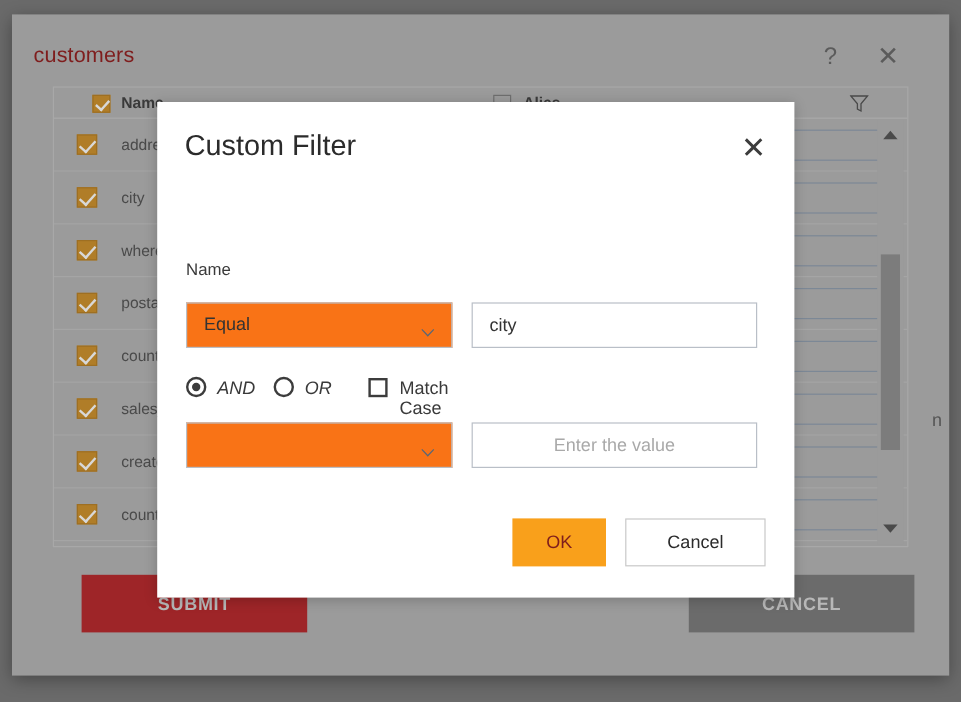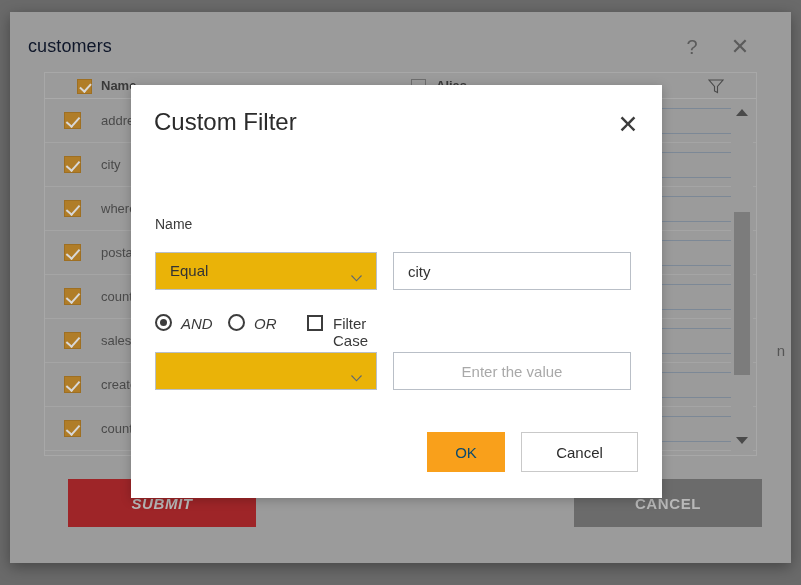--- a/index.html
+++ b/index.html
@@ -28,21 +28,21 @@
     left: 0; top: 0;
     width: 100%;
     height: 50px;
   }
 
   #window-title {
     position: absolute;
     left: 18px;
     top: 24px;
     font-size: 18px;
-    color: #0f172a;
+    color: #7f1d1d;
     letter-spacing: .1px;
   }
 
   .title-btn {
     position: absolute;
     top: 22px;
     width: 26px;
     height: 26px;
     color: #5b5b5b;
     font-size: 21px;
@@ -219,21 +219,21 @@
     top: 0;
     height: 48px;
     border: none;
     color: #b8b8b8;
     font-size: 15px;
     font-weight: bold;
     letter-spacing: .6px;
     font-family: "Liberation Sans", sans-serif;
     cursor: pointer;
   }
-  #btn-submit   { left: 24px;  width: 188px; background: #9e2528; font-style: italic; }
+  #btn-submit   { left: 24px;  width: 188px; background: #9e2528; }
   #btn-addlang  { left: 232px; width: 252px; background: #9e2528; }
   #btn-cancel   { left: 530px; width: 188px; background: #6b6b6b; }
 
   #side-note {
     position: absolute;
     right: 6px;
     top: 330px;
     font-size: 15px;
     color: #555;
     white-space: nowrap;
@@ -287,21 +287,21 @@
     top: 131px;
     font-size: 14px;
     color: #3a3a3a;
   }
 
   .fld-select {
     position: absolute;
     width: 222px;
     height: 38px;
     border: 1px solid #b9bfc7;
-    background: #eab308;
+    background: #f97316;
     cursor: pointer;
   }
   .fld-select .sel-value {
     position: absolute;
     left: 14px;
     top: 9px;
     font-size: 15px;
     color: #333;
   }
   .chevron-down {
@@ -399,21 +399,21 @@
     font-size: 15px;
     font-family: "Liberation Sans", sans-serif;
     cursor: pointer;
   }
   #ok-button {
     position: absolute;
     right: 133px;
     width: 78px;
     background: #f9a01b;
     border: none;
-    color: #0c4a6e;
+    color: #7f1d1d;
   }
   #cancel-button {
     position: absolute;
     right: 0;
     width: 117px;
     background: #ffffff;
     border: 1px solid #c9c9c9;
     color: #2b2b2b;
   }
 </style>
@@ -516,21 +516,21 @@
     </span>
   </div>
   <input class="fld-text" id="value-input-1" type="text" value="city" style="">
 
   <div id="logic-row">
     <div class="radio-outer selected" id="radio-and"></div>
     <div class="radio-label" id="label-and">AND</div>
     <div class="radio-outer" id="radio-or"></div>
     <div class="radio-label" id="label-or">OR</div>
     <div id="match-case-box"></div>
-    <div id="match-case-label">Filter Case</div>
+    <div id="match-case-label">Match Case</div>
   </div>
 
   <div class="fld-select" id="operator-select-2">
     <span class="sel-value"></span>
     <span class="chevron-down">
       <svg width="11" height="7" viewBox="0 0 11 7">
         <path d="M0.5 0.5 L5.5 5.8 L10.5 0.5" fill="none" stroke="#5b6775" stroke-width="1.1"></path>
       </svg>
     </span>
   </div>

